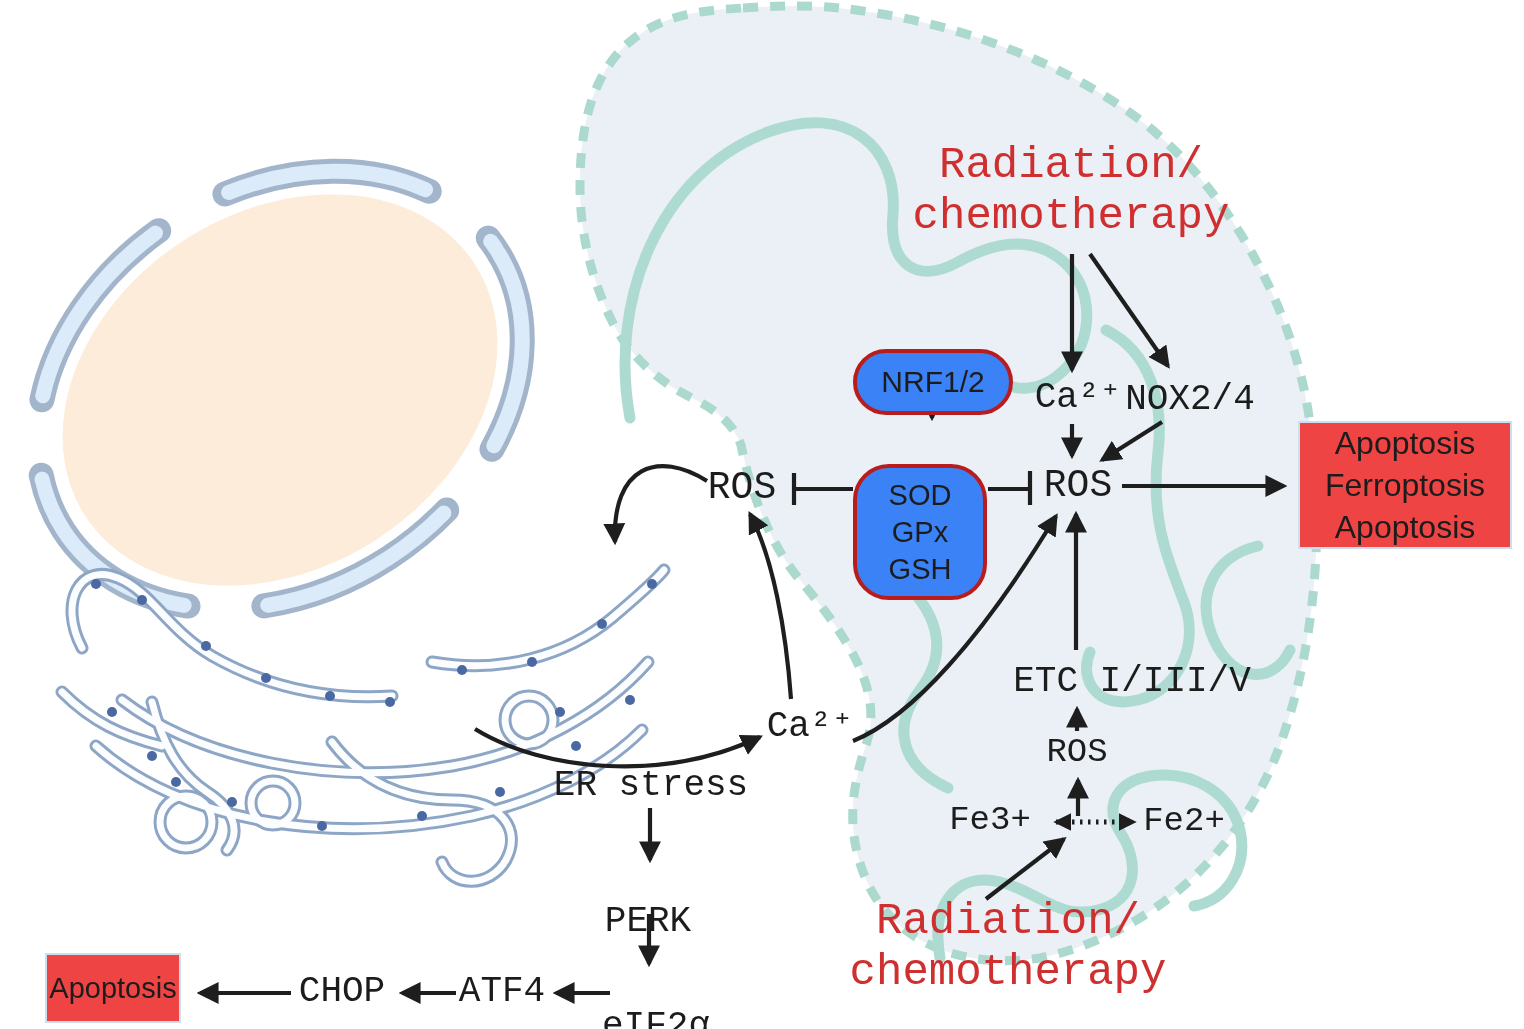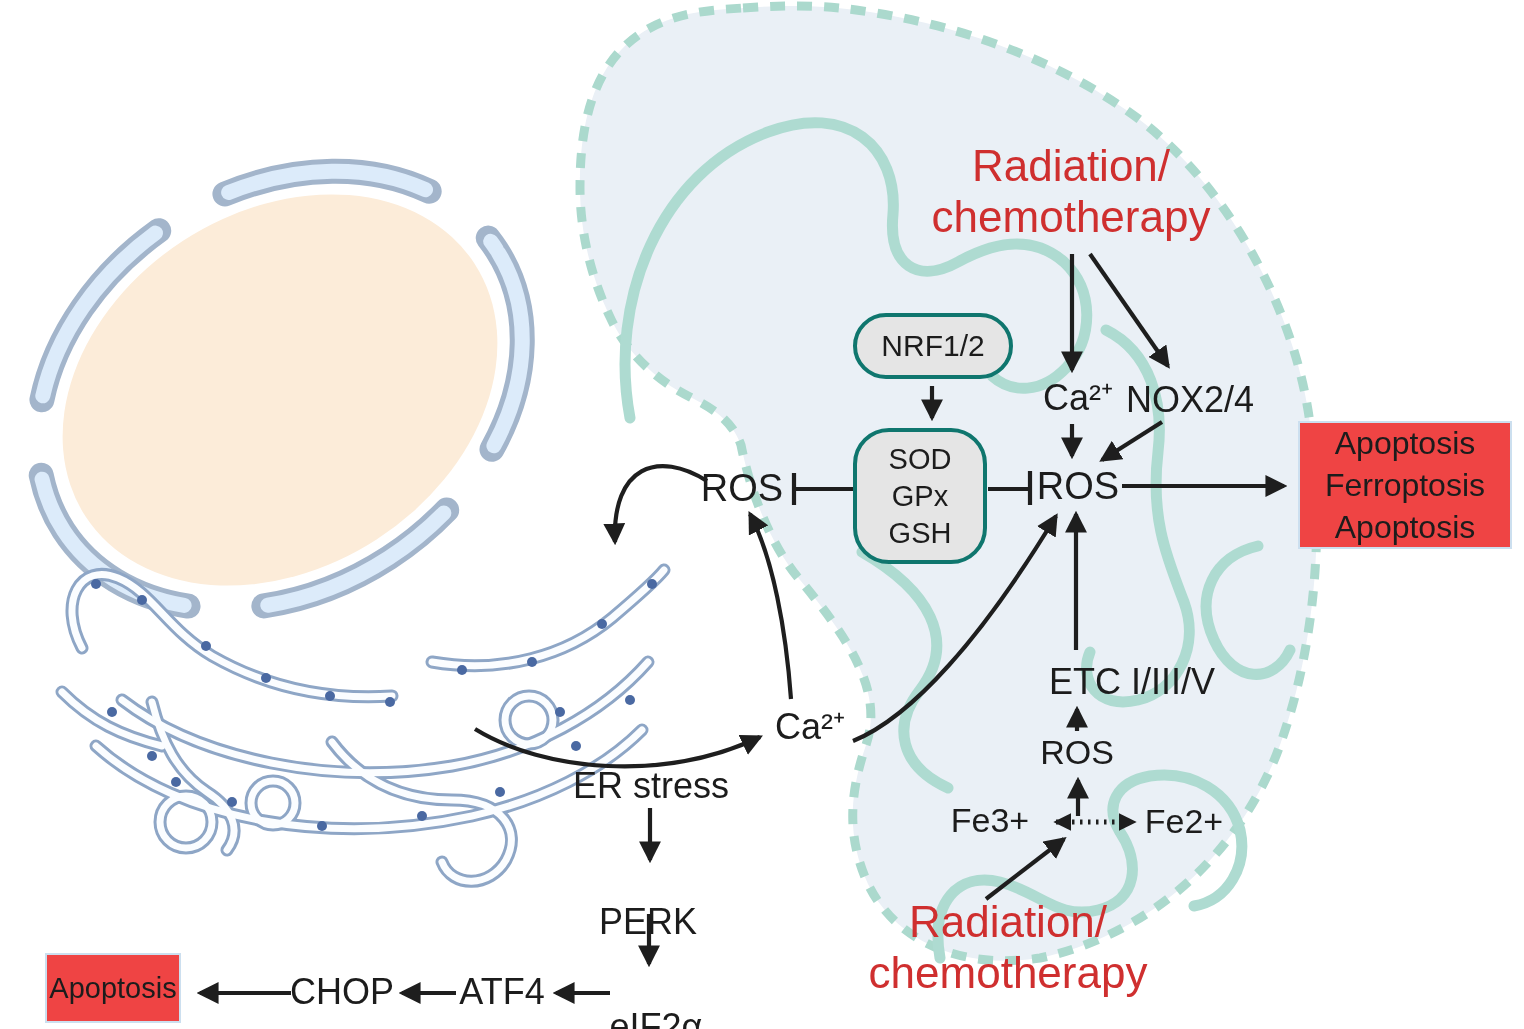--- a/index.html
+++ b/index.html
@@ -4,29 +4,29 @@
 <style>
   html,body{margin:0;padding:0;background:#ffffff;}
   .stage{
     position:relative;width:1524px;height:1029px;background:#ffffff;overflow:hidden;
     font-family:"Liberation Sans",sans-serif;
   }
   svg.art{position:absolute;left:0;top:0;}
   .lbl{
     position:absolute;transform:translate(-50%,-50%);
     color:#1c1c1c;text-align:center;white-space:pre-line;line-height:1.16;
-    font-family:Liberation Sans, sans-serif;font-weight:500;
+    font-family:Liberation Mono, monospace;font-weight:500;
   }
   .red{color:#cf2f2f;}
   .box{
     position:absolute;box-sizing:border-box;display:flex;flex-direction:column;
     align-items:center;justify-content:center;text-align:center;color:#1c1c1c;
   }
   .box-dark{
-    background:#e5e5e5;border:4px solid #0f766e;
+    background:#3b82f6;border:4px solid #b91c1c;margin-top:36px;
   }
   .box-light{
     background:#ef4444;border:2px solid #ccdfef;
   }
 </style>
 </head>
 <body>
 
 <div class="stage">
 

